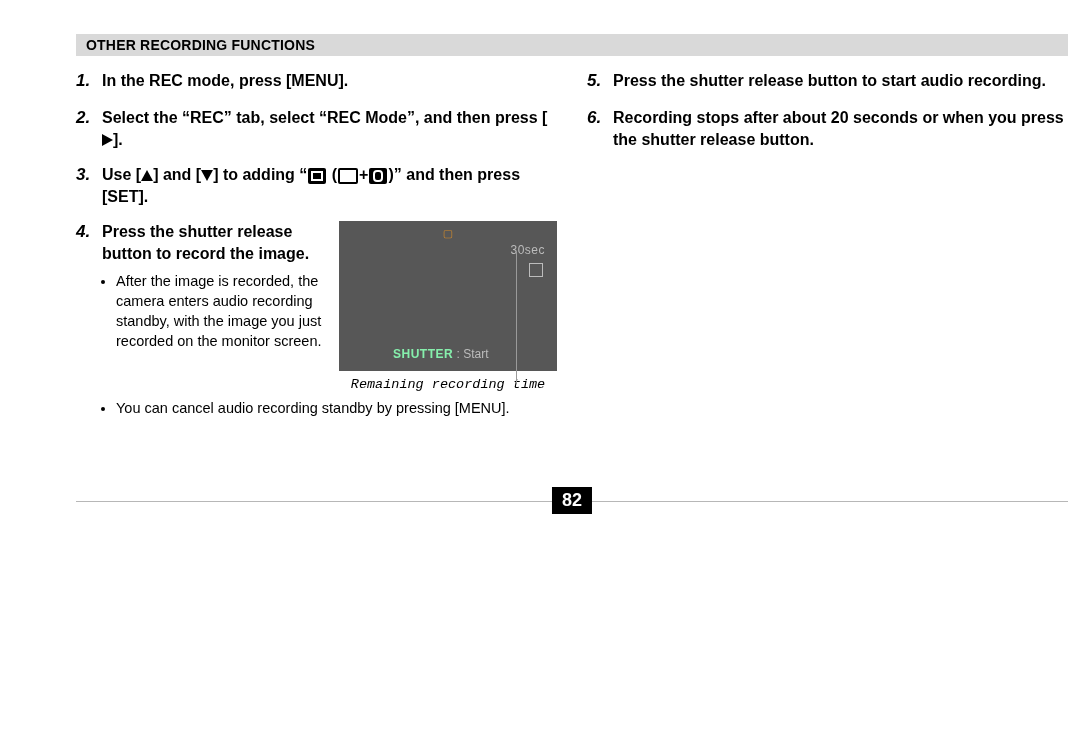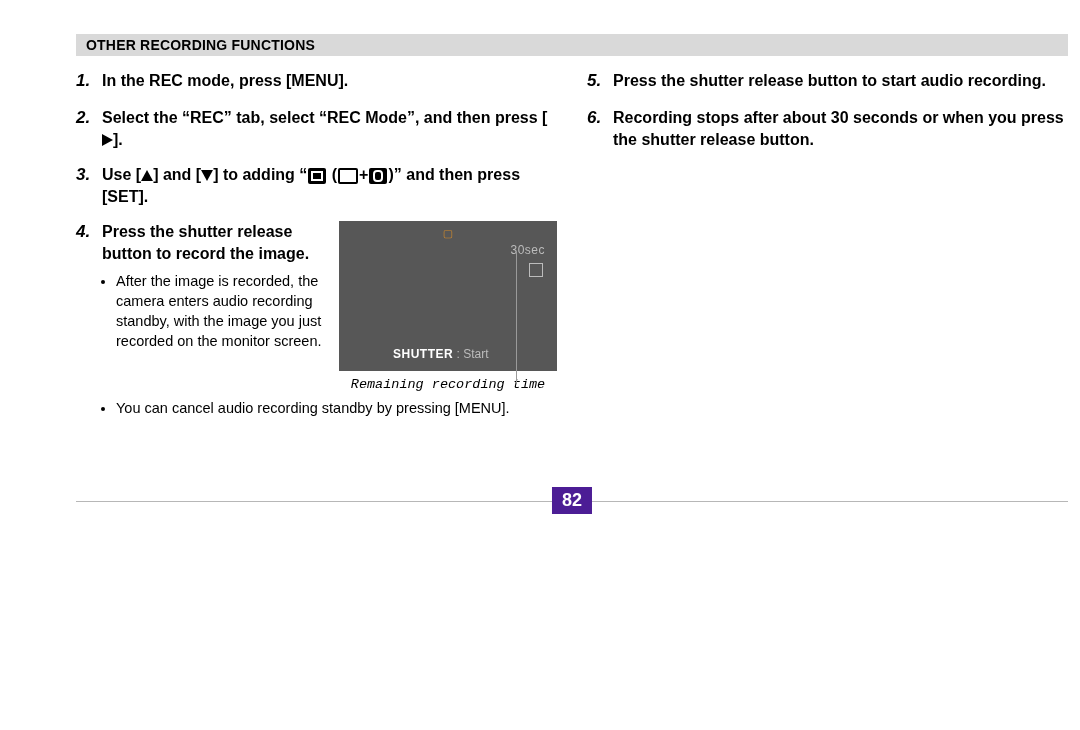--- a/index.html
+++ b/index.html
@@ -145,42 +145,42 @@
     top:30px; right:40px;
     width:1px; height:132px;
     background:#9a9a9a;
   }
   .lcd .footer {
     position:absolute;
     bottom:10px; left:54px;
     font-size:12px;
   }
   .lcd .footer .shutter {
-    color:#ffffff;
+    color:#86efac;
     font-weight:bold;
     letter-spacing:0.5px;
   }
   .caption {
     font-style: italic;
     font-size: 13.5px;
     text-align: center;
     margin-top: 6px;
     font-family: Liberation Mono, monospace;
   }
   .footer-line {
     position:absolute;
     left:44px; right:44px; bottom:36px;
     height:1px;
     background:#b7b7b7;
   }
   .page-num {
     position:absolute;
     left:50%; bottom:24px;
     transform:translateX(-50%);
-    background:#4c1d95;
+    background:#000000;
     color:#fff;
     font-weight:bold;
     font-size:18px;
     padding:3px 10px;
   }
 </style>
 </head>
 <body>
 
 <div class="page">
@@ -252,21 +252,21 @@
       <div class="step">
         <div class="step-head">
           <span class="step-num">5.</span>
           <span class="step-text">Press the shutter release button to start audio recording.</span>
         </div>
       </div>
 
       <div class="step">
         <div class="step-head">
           <span class="step-num">6.</span>
-          <span class="step-text">Recording stops after about 30 seconds or when you press the shutter release button.</span>
+          <span class="step-text">Recording stops after about 20 seconds or when you press the shutter release button.</span>
         </div>
       </div>
 
     </div>
   </div>
 
   <div class="footer-line"></div>
   <div class="page-num">82</div>
 
 </div>

